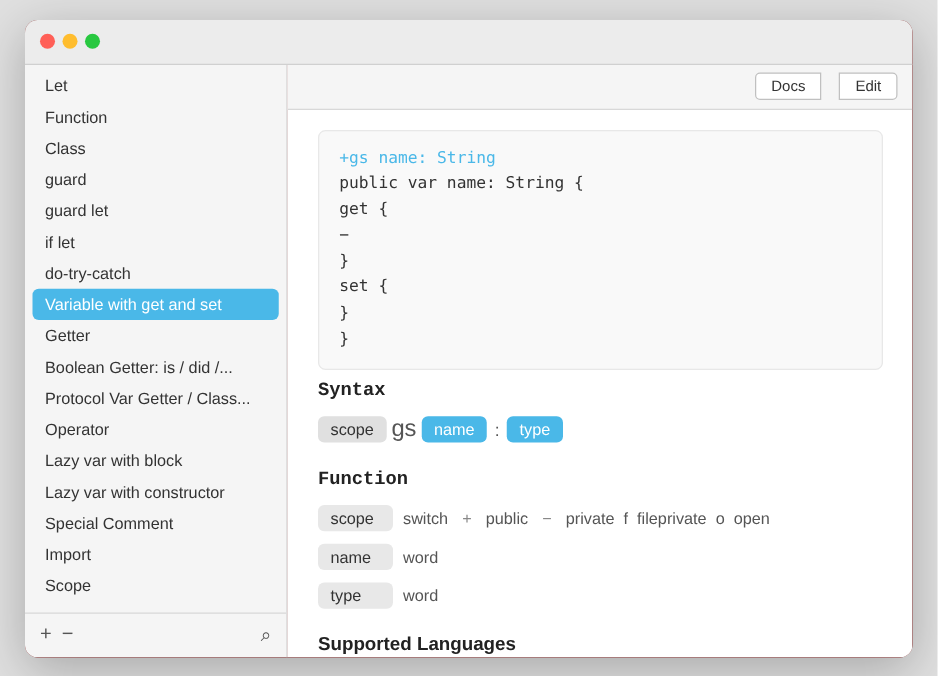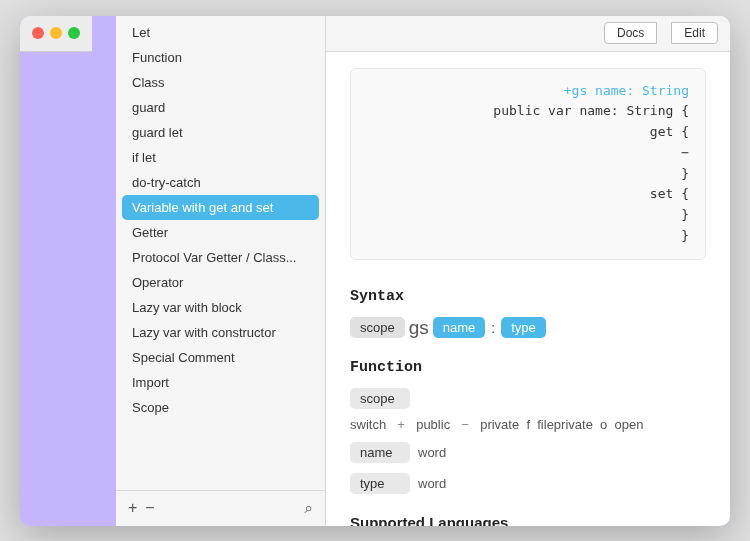--- a/index.html
+++ b/index.html
@@ -8,27 +8,26 @@
       display: flex;
       justify-content: center;
       align-items: center;
       width: 750px;
       height: 541px;
       font-family: -apple-system, BlinkMacSystemFont, "San Francisco", "Helvetica Neue", sans-serif;
     }
     .window {
       width: 710px;
       height: 510px;
-      background: #c4b5fd;
+      background: #7f1d1d;
       border-radius: 10px;
       box-shadow: 0 10px 40px rgba(0,0,0,0.25);
       display: flex;
-      flex-direction: row;
-      overflow: hidden;
-      gap: 24px;
+      flex-direction: column;
+      overflow: hidden;
     }
     .titlebar {
       height: 36px;
       background: #ececec;
       display: flex;
       align-items: center;
       padding: 0 12px;
       border-bottom: 1px solid #d0d0d0;
       flex-shrink: 0;
     }
@@ -152,25 +151,24 @@
     }
     .main-content::-webkit-scrollbar-thumb {
       background: #c0c0c0;
       border-radius: 3px;
     }
     .code-block {
       background: #f9f9f9;
       border: 1px solid #e8e8e8;
       border-radius: 6px;
       padding: 12px 16px;
-      margin-bottom: 28px;
+      margin-bottom: 8px;
       font-family: "SF Mono", "Menlo", monospace;
       font-size: 13px;
       line-height: 1.6;
-      text-align: right;
     }
     .code-accent { color: #4ab8e8; }
     .code-keyword { color: #333; }
     .section-title {
       font-size: 15px;
       font-weight: 700;
       color: #222;
       margin-bottom: 12px;
       font-family: Liberation Mono, monospace;
     }
@@ -261,20 +259,21 @@
 
       <div class="sidebar-item">Let</div>
           <div class="sidebar-item">Function</div>
           <div class="sidebar-item">Class</div>
           <div class="sidebar-item">guard</div>
           <div class="sidebar-item">guard let</div>
           <div class="sidebar-item">if let</div>
           <div class="sidebar-item">do-try-catch</div>
           <div class="sidebar-item active">Variable with get and set</div>
           <div class="sidebar-item">Getter</div>
+          <div class="sidebar-item">Boolean Getter: is / did /...</div>
           <div class="sidebar-item">Protocol Var Getter / Class...</div>
           <div class="sidebar-item">Operator</div>
           <div class="sidebar-item">Lazy var with block</div>
           <div class="sidebar-item">Lazy var with constructor</div>
           <div class="sidebar-item">Special Comment</div>
           <div class="sidebar-item">Import</div>
           <div class="sidebar-item">Scope</div>
         </div>
       <div class="sidebar-footer">
         <button class="sidebar-footer-btn">+</button>

